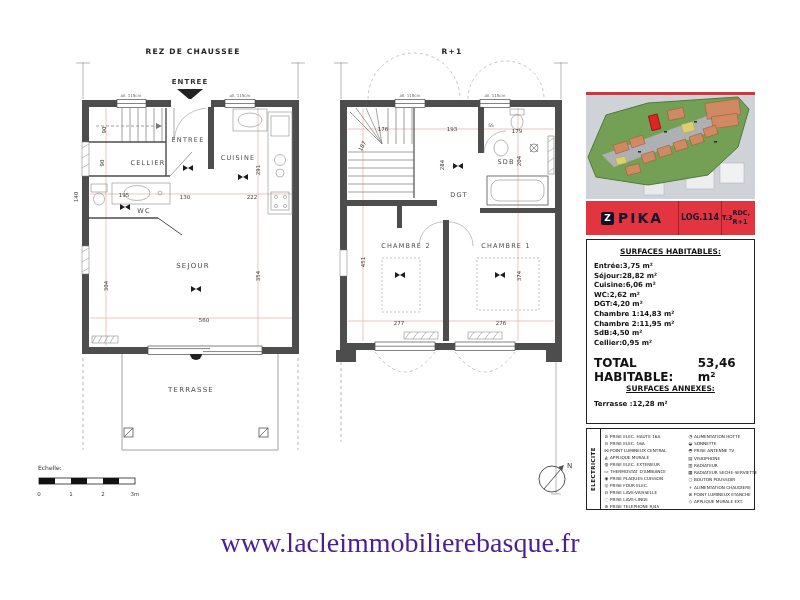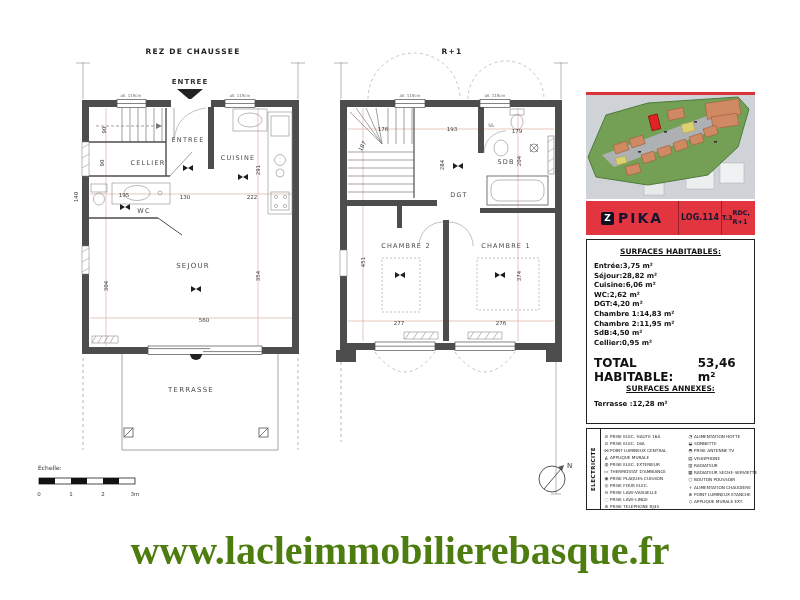--- a/index.html
+++ b/index.html
@@ -26,21 +26,21 @@
   .annex-title{margin-top:0;margin-bottom:7px}
   .legendbox{border:1px solid #222;margin-top:4px;display:flex;height:82px;background:#fff;box-sizing:border-box}
   .legend-side{width:13px;border-right:1px solid #222;display:flex;align-items:center;justify-content:center}
   .legend-side span{transform:rotate(-90deg);font-size:5.5px;font-weight:bold;letter-spacing:.5px;white-space:nowrap}
   .legend-cols{flex:1;display:flex;padding:4px 2px}
   .lcol{display:flex;flex-direction:column;justify-content:space-between}
   .lcol.a{width:84px}
   .lcol.b{flex:1}
   .lrow{display:flex;align-items:center;font-size:4.2px;line-height:7px;white-space:nowrap;color:#222}
   .lrow .ic{width:7px;font-size:4.5px;text-align:center;flex:0 0 7px;color:#333}
-  .url{position:absolute;left:0;right:0;top:527px;text-align:center;font-family:"Liberation Serif","DejaVu Serif",serif;font-weight:bold;font-size:40px;color:#4d7c0f}
+  .url{position:absolute;left:0;right:0;top:527px;text-align:center;font-family:"Liberation Serif","DejaVu Serif",serif;font-weight:normal;font-size:28px;color:#4c1d95}
 </style>
 </head>
 <body>
 
 <div class="page">
 
 <svg id="plansvg" width="580" height="530" viewBox="0 0 580 530">
 
   <g>
     <text class="ttl" x="193" y="54" text-anchor="middle">REZ DE CHAUSSEE</text>

